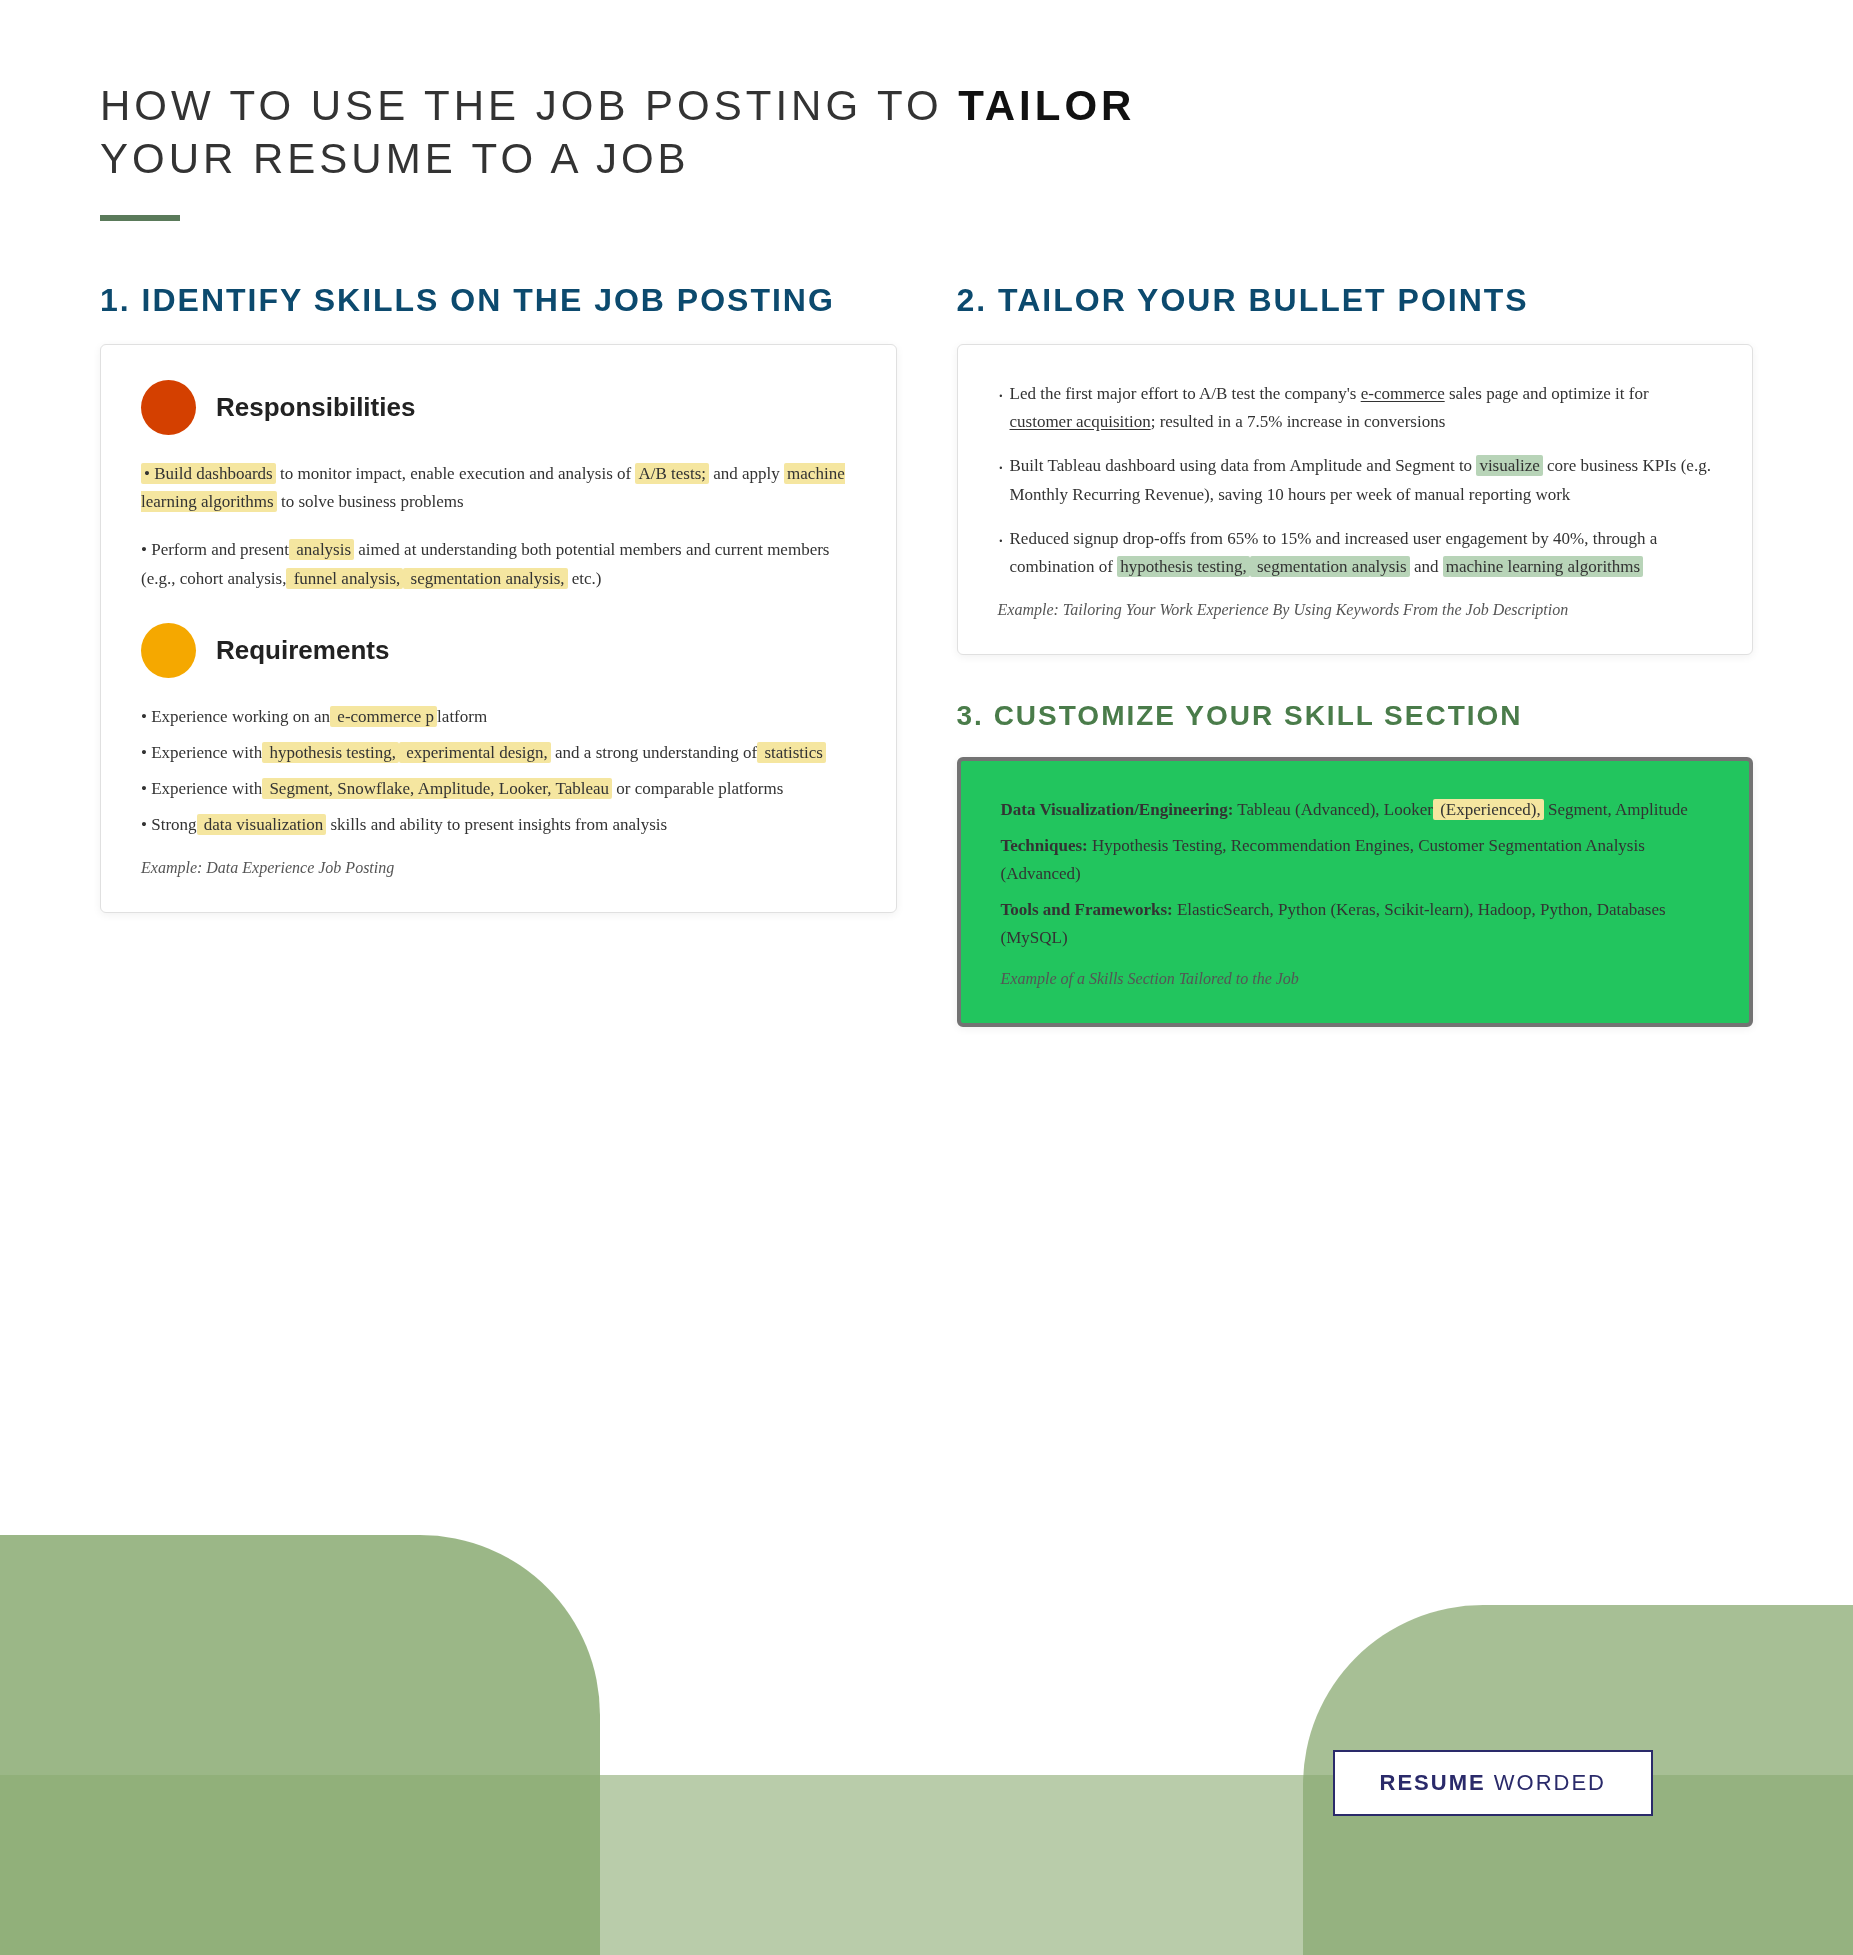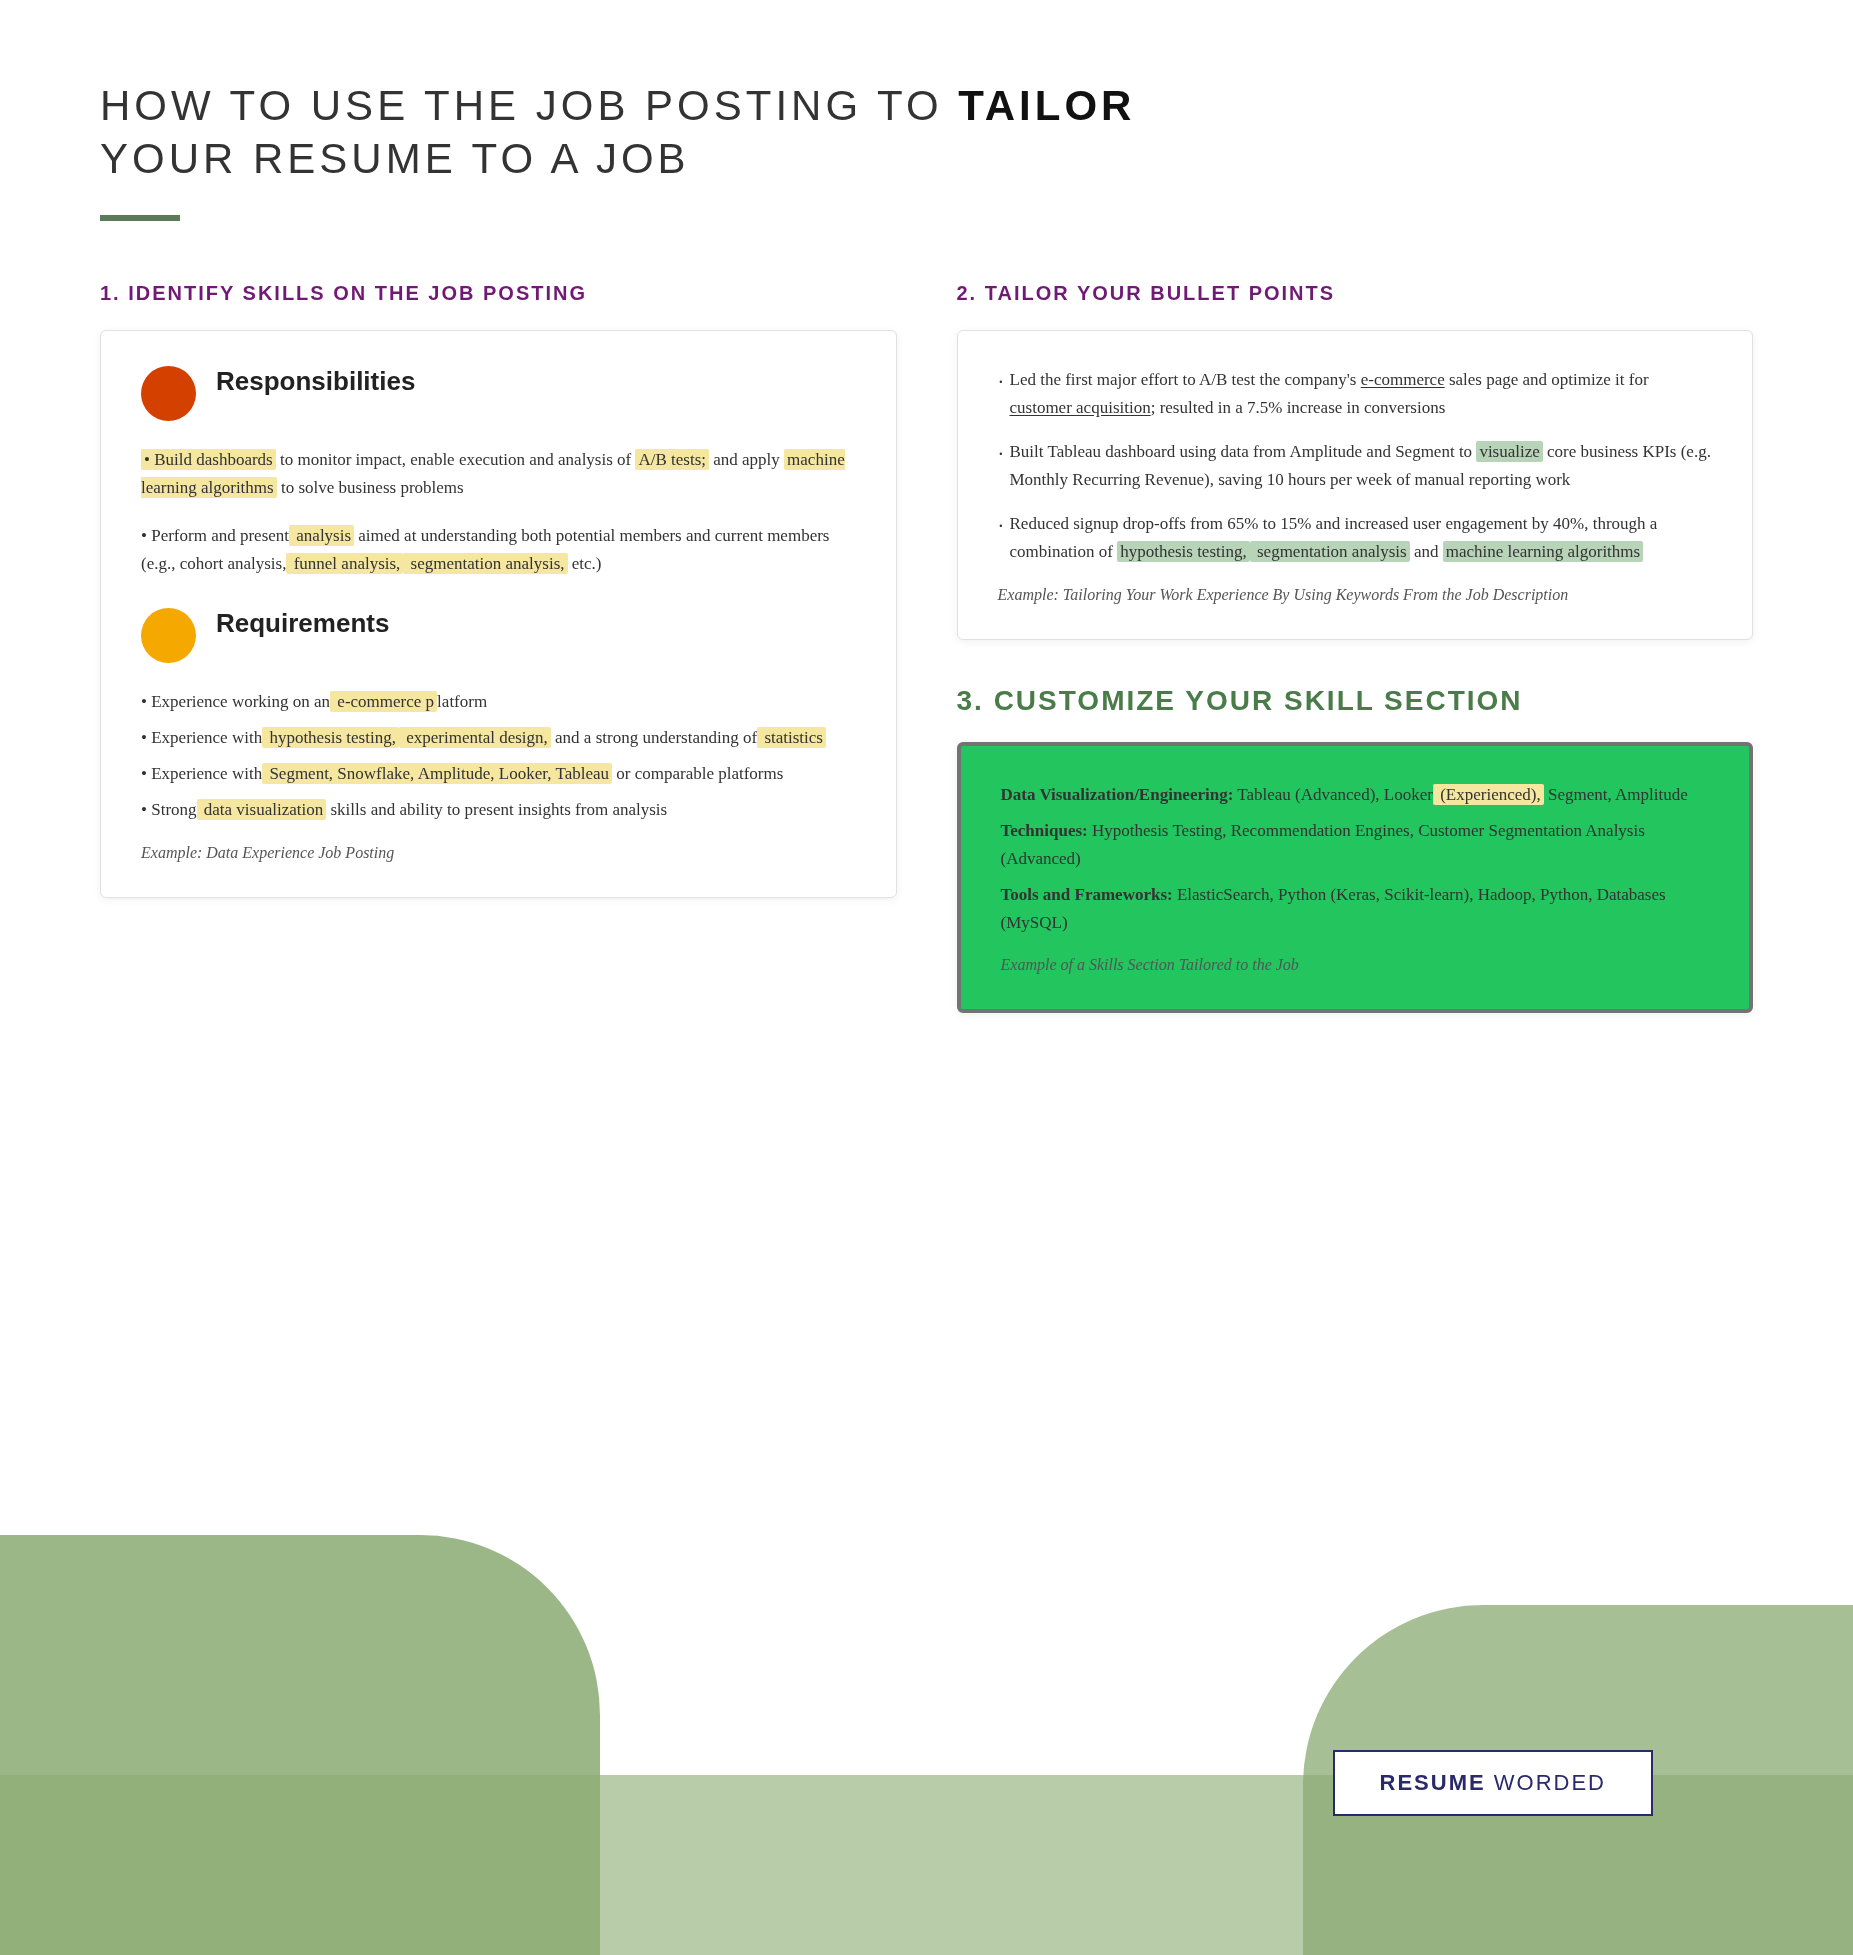--- a/index.html
+++ b/index.html
@@ -50,41 +50,41 @@
     .left-col {
       flex: 1;
     }
 
     .right-col {
       flex: 1;
     }
 
     .section-title {
       font-family: Arial, sans-serif;
-      font-size: 20px;
-      font-weight: 800;
-      color: #701a75;
+      font-size: 32px;
+      font-weight: 800;
+      color: #0c4a6e;
       text-transform: uppercase;
       letter-spacing: 2px;
       margin-bottom: 25px;
       line-height: 1.2;
     }
 
     .card {
       background: #ffffff;
       border: 1px solid #e0e0e0;
       border-radius: 6px;
       padding: 35px 40px;
       box-shadow: 0 2px 8px rgba(0,0,0,0.06);
       margin-bottom: 40px;
     }
 
     .responsibilities-header {
       display: flex;
-      align-items: flex-start;
+      align-items: center;
       gap: 20px;
       margin-bottom: 25px;
     }
 
     .red-circle {
       width: 55px;
       height: 55px;
       background: #d44000;
       border-radius: 50%;
       flex-shrink: 0;

